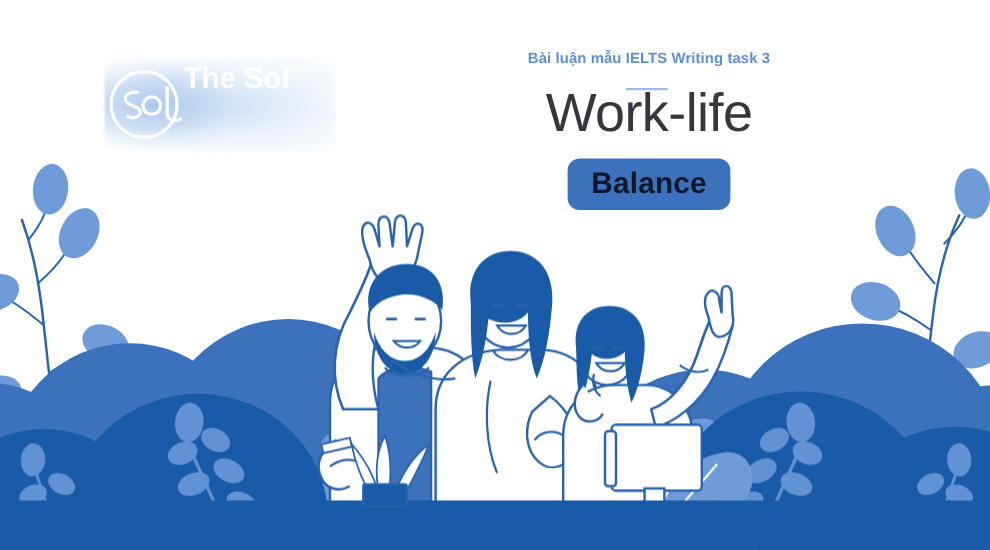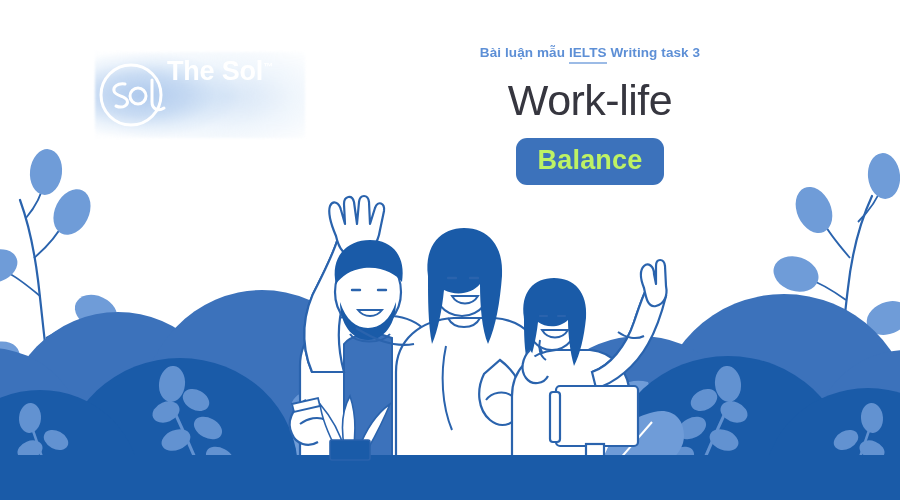--- a/index.html
+++ b/index.html
@@ -85,37 +85,37 @@
   }
   .eyebrow {
     color: #5d8fd6;
     font-size: 13.5px;
     font-weight: bold;
     letter-spacing: 0.1px;
     white-space: nowrap;
   }
   .eyebrow .ielts {
     border-bottom: 2.5px solid #9cbbe6;
-    padding-bottom: 2px;
+    padding-bottom: 20px;
   }
   .title {
     margin-top: 19px;
     color: #36363f;
-    font-size: 43px;
+    font-size: 49px;
     font-weight: 400;
     letter-spacing: -0.5px;
     line-height: 1;
   }
   .badge-wrap {
     margin-top: 16px;
   }
   .badge {
     display: inline-block;
     background: #3c72bb;
-    color: #bef264;
+    color: #0f172a;
     font-size: 27px;
     font-weight: bold;
     letter-spacing: 0.2px;
     padding: 7px 22px 9px 22px;
     border-radius: 11px;
   }
 </style>
 </head>
 <body>
 

